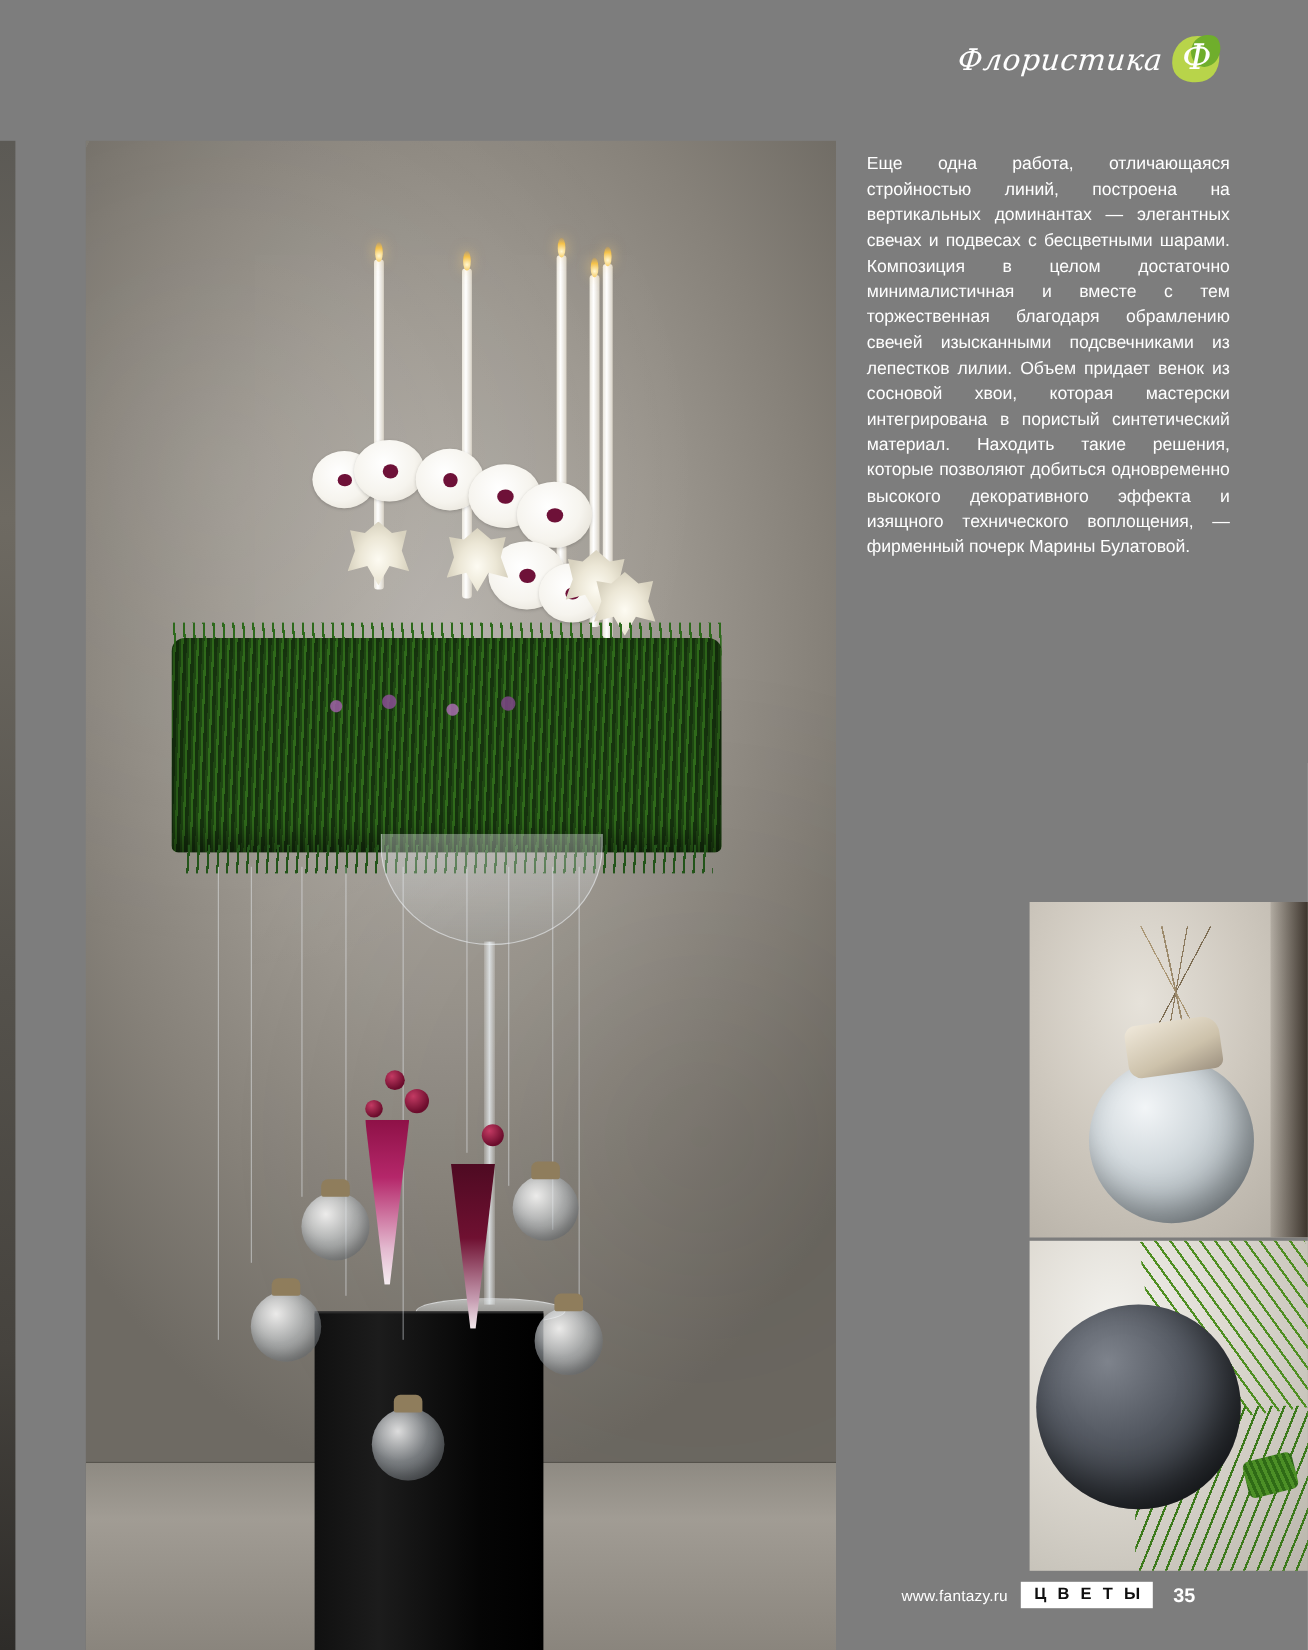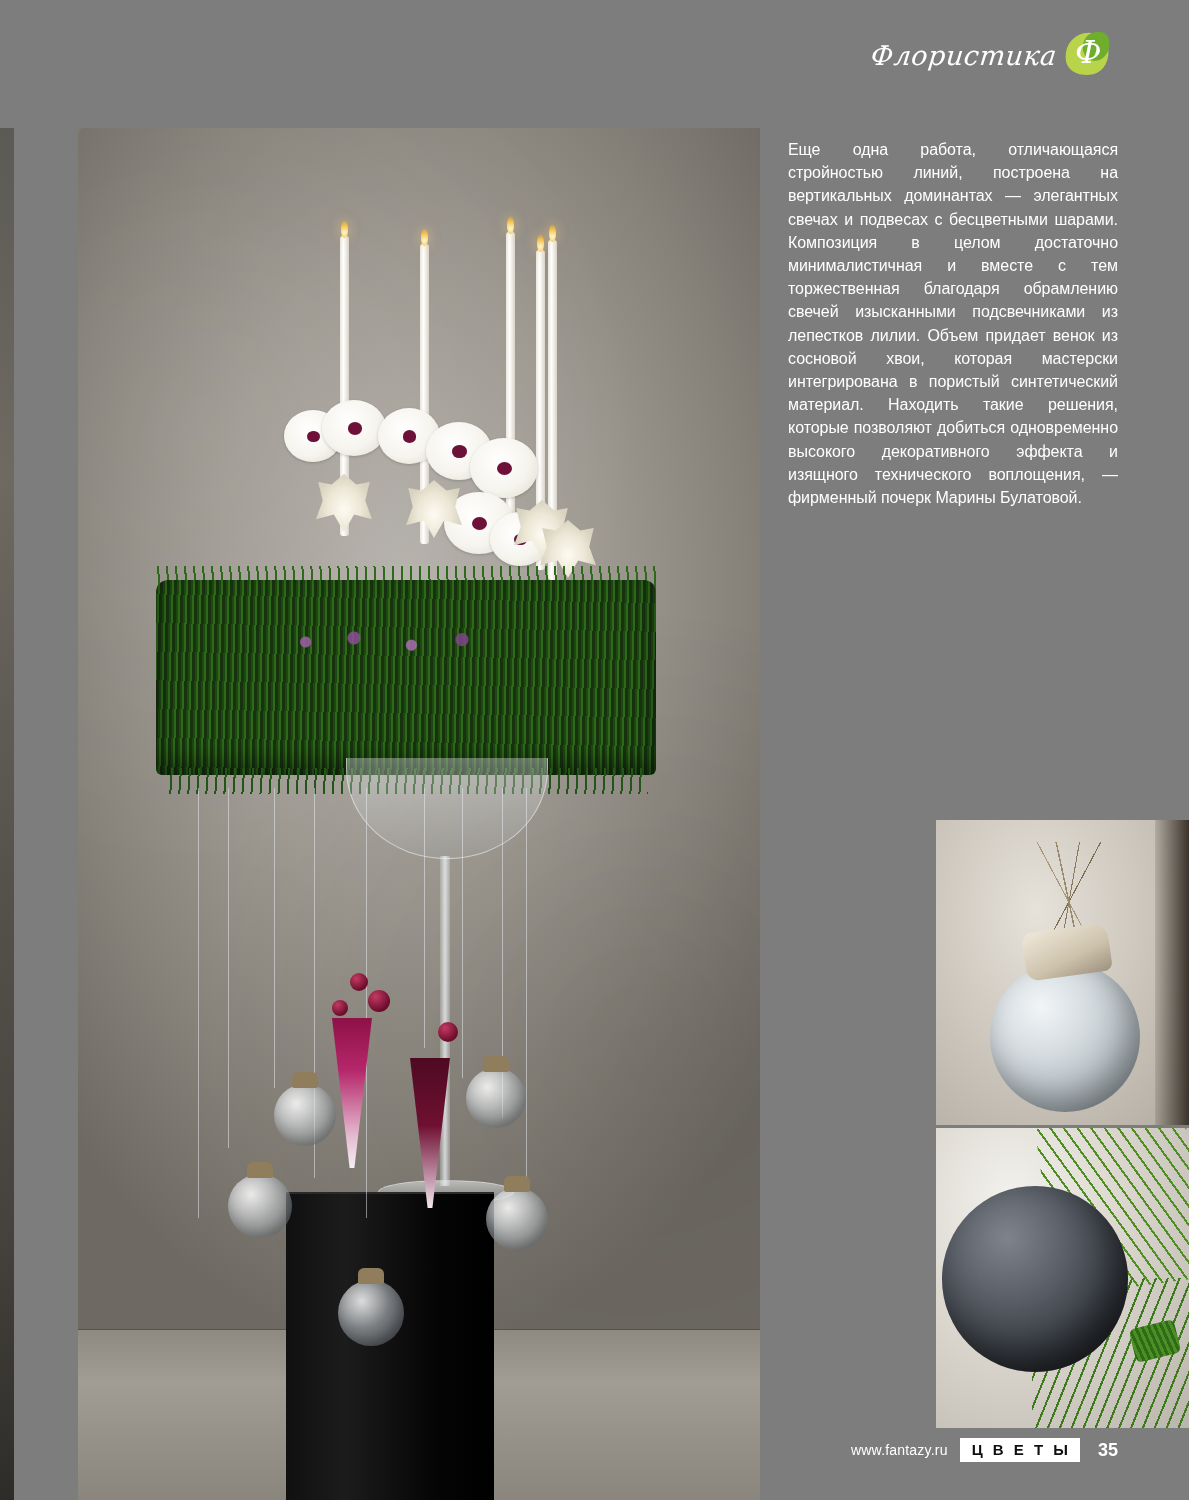--- a/index.html
+++ b/index.html
@@ -401,21 +401,21 @@
   }
 
   
   .footer {
     position: absolute;
     left: 788px;
     top: 1438px;
     width: 330px;
     display: flex;
     align-items: center;
-    justify-content: flex-end;
+    justify-content: center;
     gap: 12px;
     color: #ffffff;
   }
   .footer .site {
     font-size: 14px;
     letter-spacing: .2px;
   }
   .footer .mag {
     background: #ffffff;
     color: #0f0f0f;

